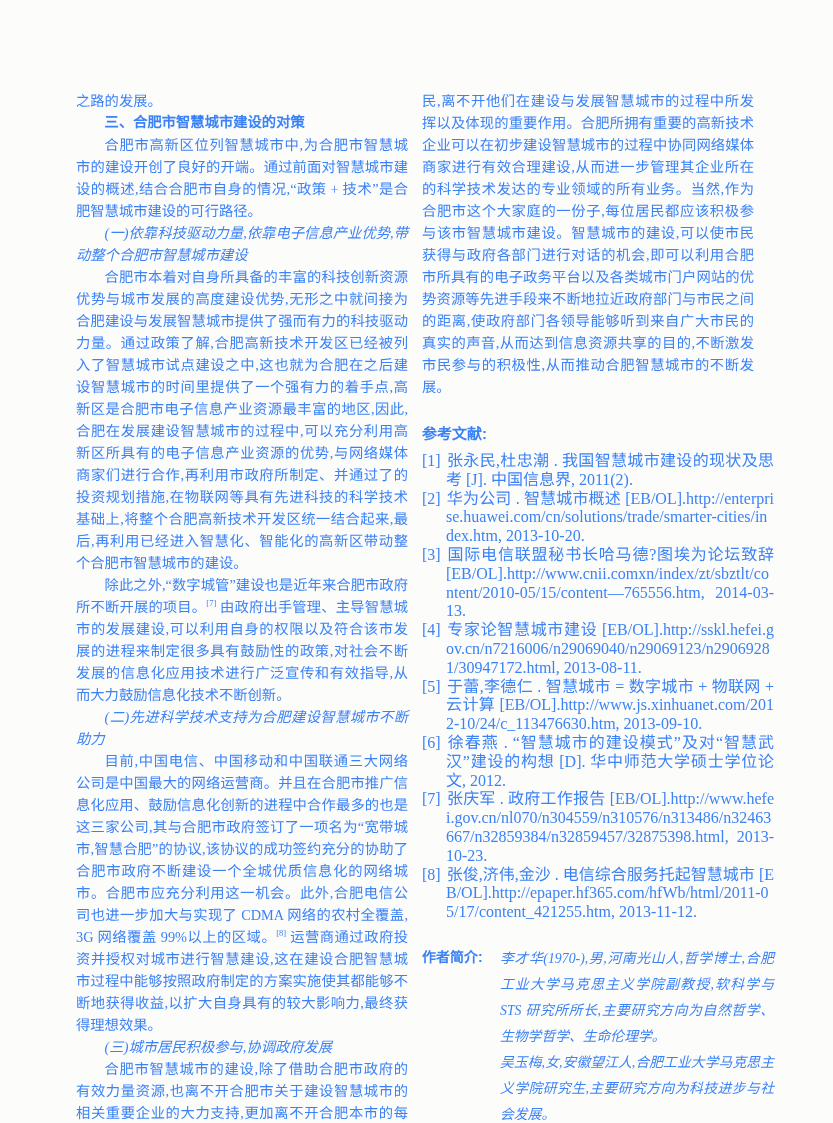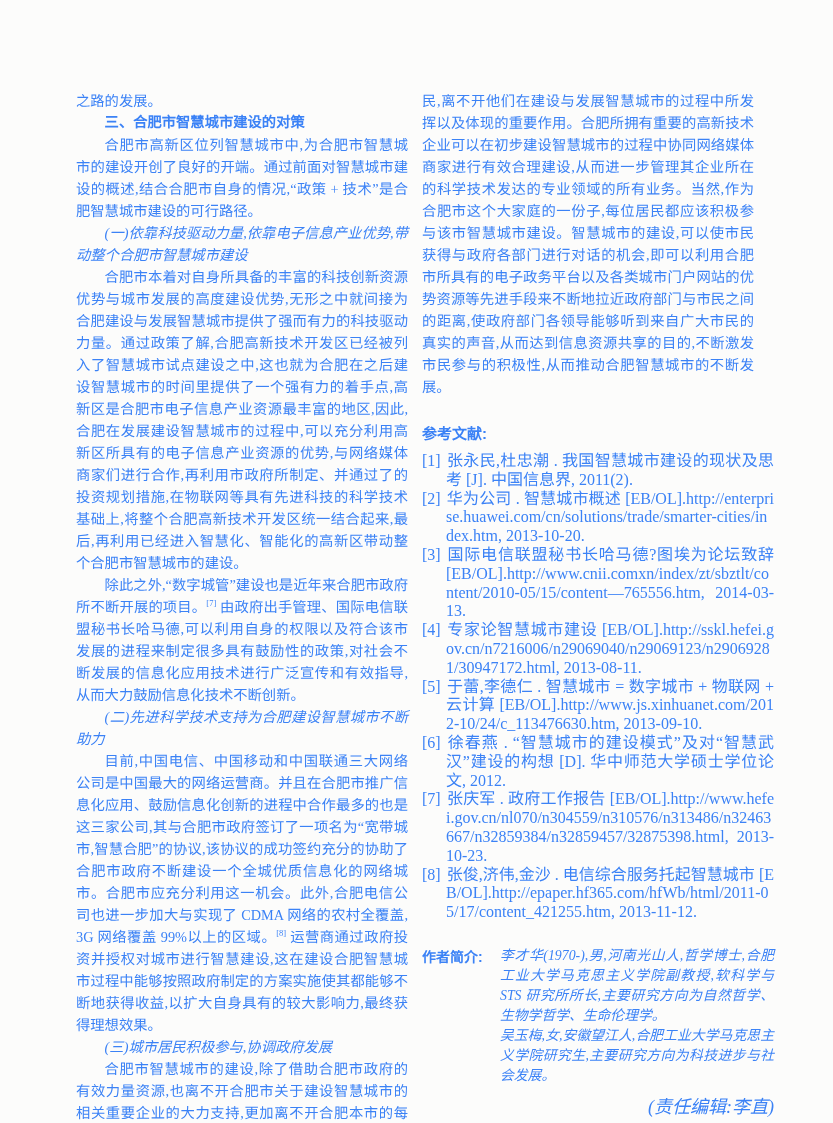--- a/index.html
+++ b/index.html
@@ -81,21 +81,21 @@
     font-family: "Liberation Sans", "DejaVu Sans", sans-serif;
     font-weight: 700;
     font-size: 14px;
     line-height: 22px;
     white-space: nowrap;
   }
   .author-bios { flex: 1; }
   .author-bios p {
     margin: 0;
     font-size: 13.8px;
-    line-height: 20px;
+    line-height: 26px;
     font-style: italic;
     text-align: justify;
     text-justify: inter-ideograph;
   }
   .editor-note {
     margin-top: 10px;
     width: 352px;
     text-align: right;
     font-style: italic;
     font-size: 18px;
@@ -115,21 +115,21 @@
 <body>
 
 <div class="page">
 
   <div class="col col-left" id="left-col">
       <p class="block body"><span>之路的发展。</span></p>
       <p class="block heading indent"><span>三、合肥市智慧城市建设的对策</span></p>
       <p class="block body indent"><span>合肥市高新区位列智慧城市中,为合肥市智慧城市的建设开创了良好的开端。通过前面对智慧城市建设的概述,结合合肥市自身的情况,“政策 + 技术”是合肥智慧城市建设的可行路径。</span></p>
       <p class="block subheading indent"><span>(一)依靠科技驱动力量,依靠电子信息产业优势,带动整个合肥市智慧城市建设</span></p>
       <p class="block body indent"><span>合肥市本着对自身所具备的丰富的科技创新资源优势与城市发展的高度建设优势,无形之中就间接为合肥建设与发展智慧城市提供了强而有力的科技驱动力量。通过政策了解,合肥高新技术开发区已经被列入了智慧城市试点建设之中,这也就为合肥在之后建设智慧城市的时间里提供了一个强有力的着手点,高新区是合肥市电子信息产业资源最丰富的地区,因此,合肥在发展建设智慧城市的过程中,可以充分利用高新区所具有的电子信息产业资源的优势,与网络媒体商家们进行合作,再利用市政府所制定、并通过了的投资规划措施,在物联网等具有先进科技的科学技术基础上,将整个合肥高新技术开发区统一结合起来,最后,再利用已经进入智慧化、智能化的高新区带动整个合肥市智慧城市的建设。</span></p>
-      <p class="block body indent"><span>除此之外,“数字城管”建设也是近年来合肥市政府所不断开展的项目。</span><sup class="cite">[7]</sup><span> 由政府出手管理、国际电信联盟秘书长哈马德,可以利用自身的权限以及符合该市发展的进程来制定很多具有鼓励性的政策,对社会不断发展的信息化应用技术进行广泛宣传和有效指导,从而大力鼓励信息化技术不断创新。</span></p>
+      <p class="block body indent"><span>除此之外,“数字城管”建设也是近年来合肥市政府所不断开展的项目。</span><sup class="cite">[7]</sup><span> 由政府出手管理、主导智慧城市的发展建设,可以利用自身的权限以及符合该市发展的进程来制定很多具有鼓励性的政策,对社会不断发展的信息化应用技术进行广泛宣传和有效指导,从而大力鼓励信息化技术不断创新。</span></p>
       <p class="block subheading indent"><span>(二)先进科学技术支持为合肥建设智慧城市不断助力</span></p>
       <p class="block body indent"><span>目前,中国电信、中国移动和中国联通三大网络公司是中国最大的网络运营商。并且在合肥市推广信息化应用、鼓励信息化创新的进程中合作最多的也是这三家公司,其与合肥市政府签订了一项名为“宽带城市,智慧合肥”的协议,该协议的成功签约充分的协助了合肥市政府不断建设一个全城优质信息化的网络城市。合肥市应充分利用这一机会。此外,合肥电信公司也进一步加大与实现了 CDMA 网络的农村全覆盖, 3G 网络覆盖 99%以上的区域。</span><sup class="cite">[8]</sup><span> 运营商通过政府投资并授权对城市进行智慧建设,这在建设合肥智慧城市过程中能够按照政府制定的方案实施使其都能够不断地获得收益,以扩大自身具有的较大影响力,最终获得理想效果。</span></p>
       <p class="block subheading indent"><span>(三)城市居民积极参与,协调政府发展</span></p>
       <p class="block body indent"><span>合肥市智慧城市的建设,除了借助合肥市政府的有效力量资源,也离不开合肥市关于建设智慧城市的相关重要企业的大力支持,更加离不开合肥本市的每一位居</span></p>
     </div>
 
   <div class="col col-right">
     <div id="right-body">
         <p class="block body"><span>民,离不开他们在建设与发展智慧城市的过程中所发挥以及体现的重要作用。合肥所拥有重要的高新技术企业可以在初步建设智慧城市的过程中协同网络媒体商家进行有效合理建设,从而进一步管理其企业所在的科学技术发达的专业领域的所有业务。当然,作为合肥市这个大家庭的一份子,每位居民都应该积极参与该市智慧城市建设。智慧城市的建设,可以使市民获得与政府各部门进行对话的机会,即可以利用合肥市所具有的电子政务平台以及各类城市门户网站的优势资源等先进手段来不断地拉近政府部门与市民之间的距离,使政府部门各领导能够听到来自广大市民的真实的声音,从而达到信息资源共享的目的,不断激发市民参与的积极性,从而推动合肥智慧城市的不断发展。</span></p>
       </div>

